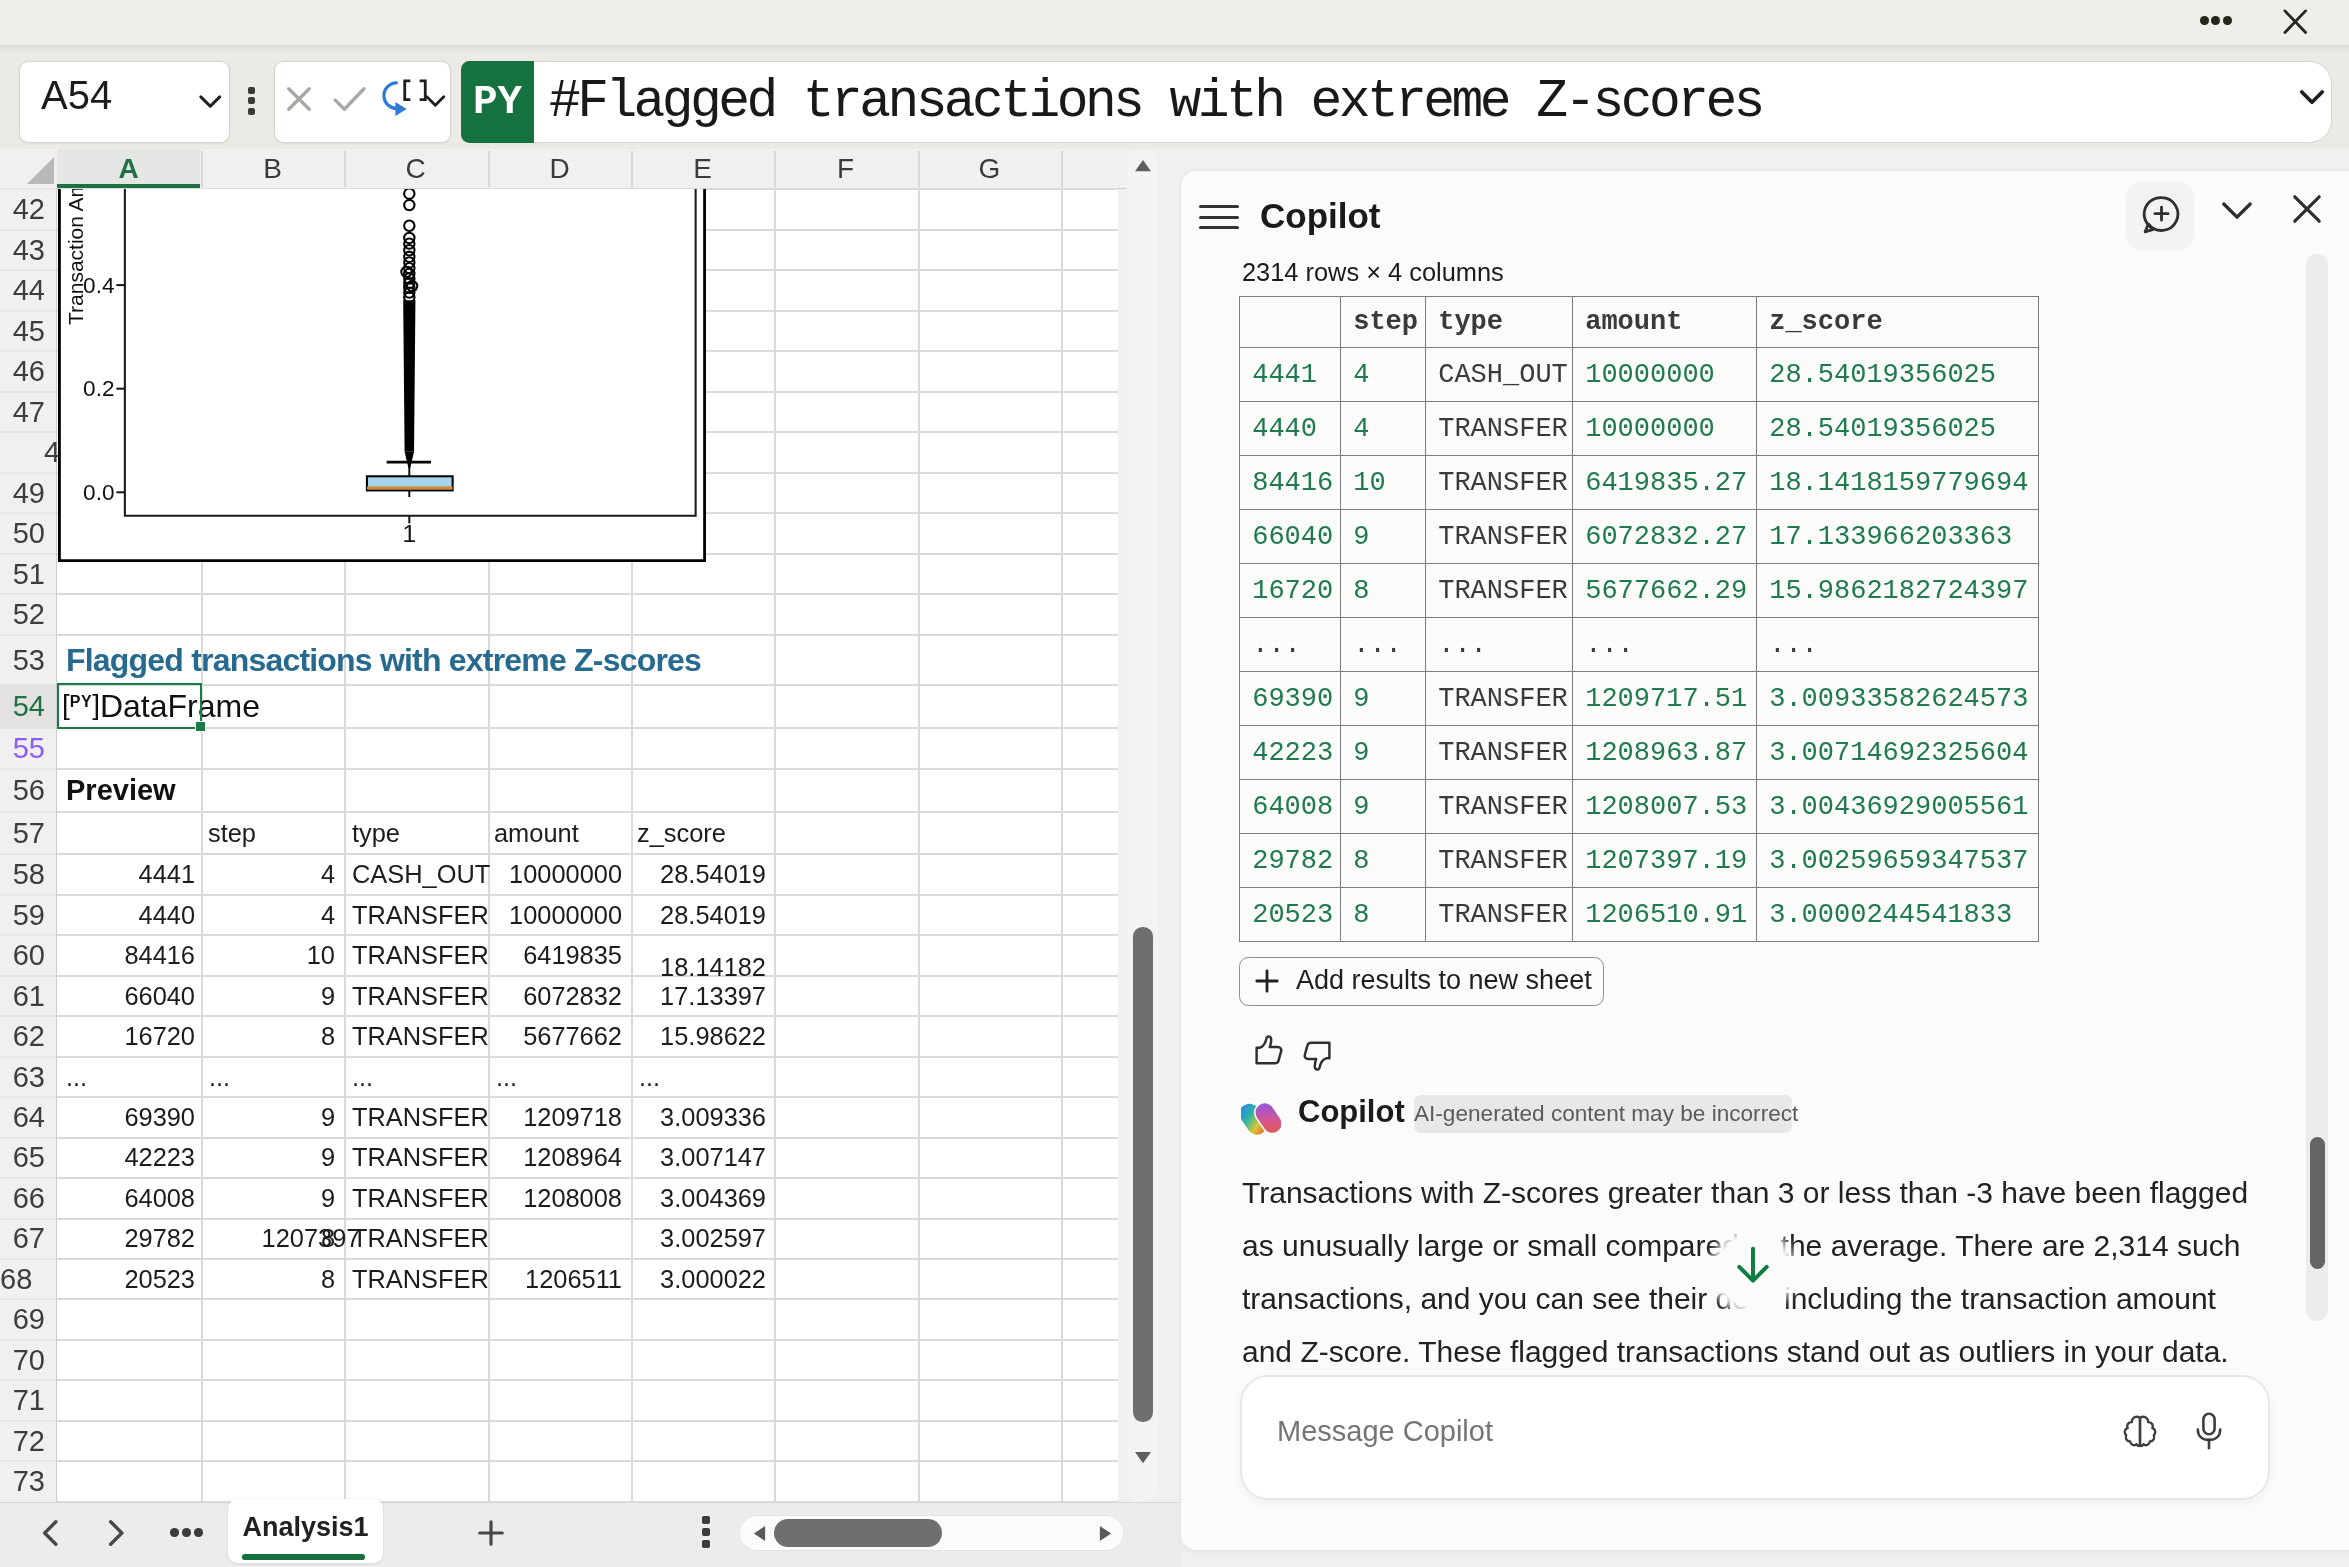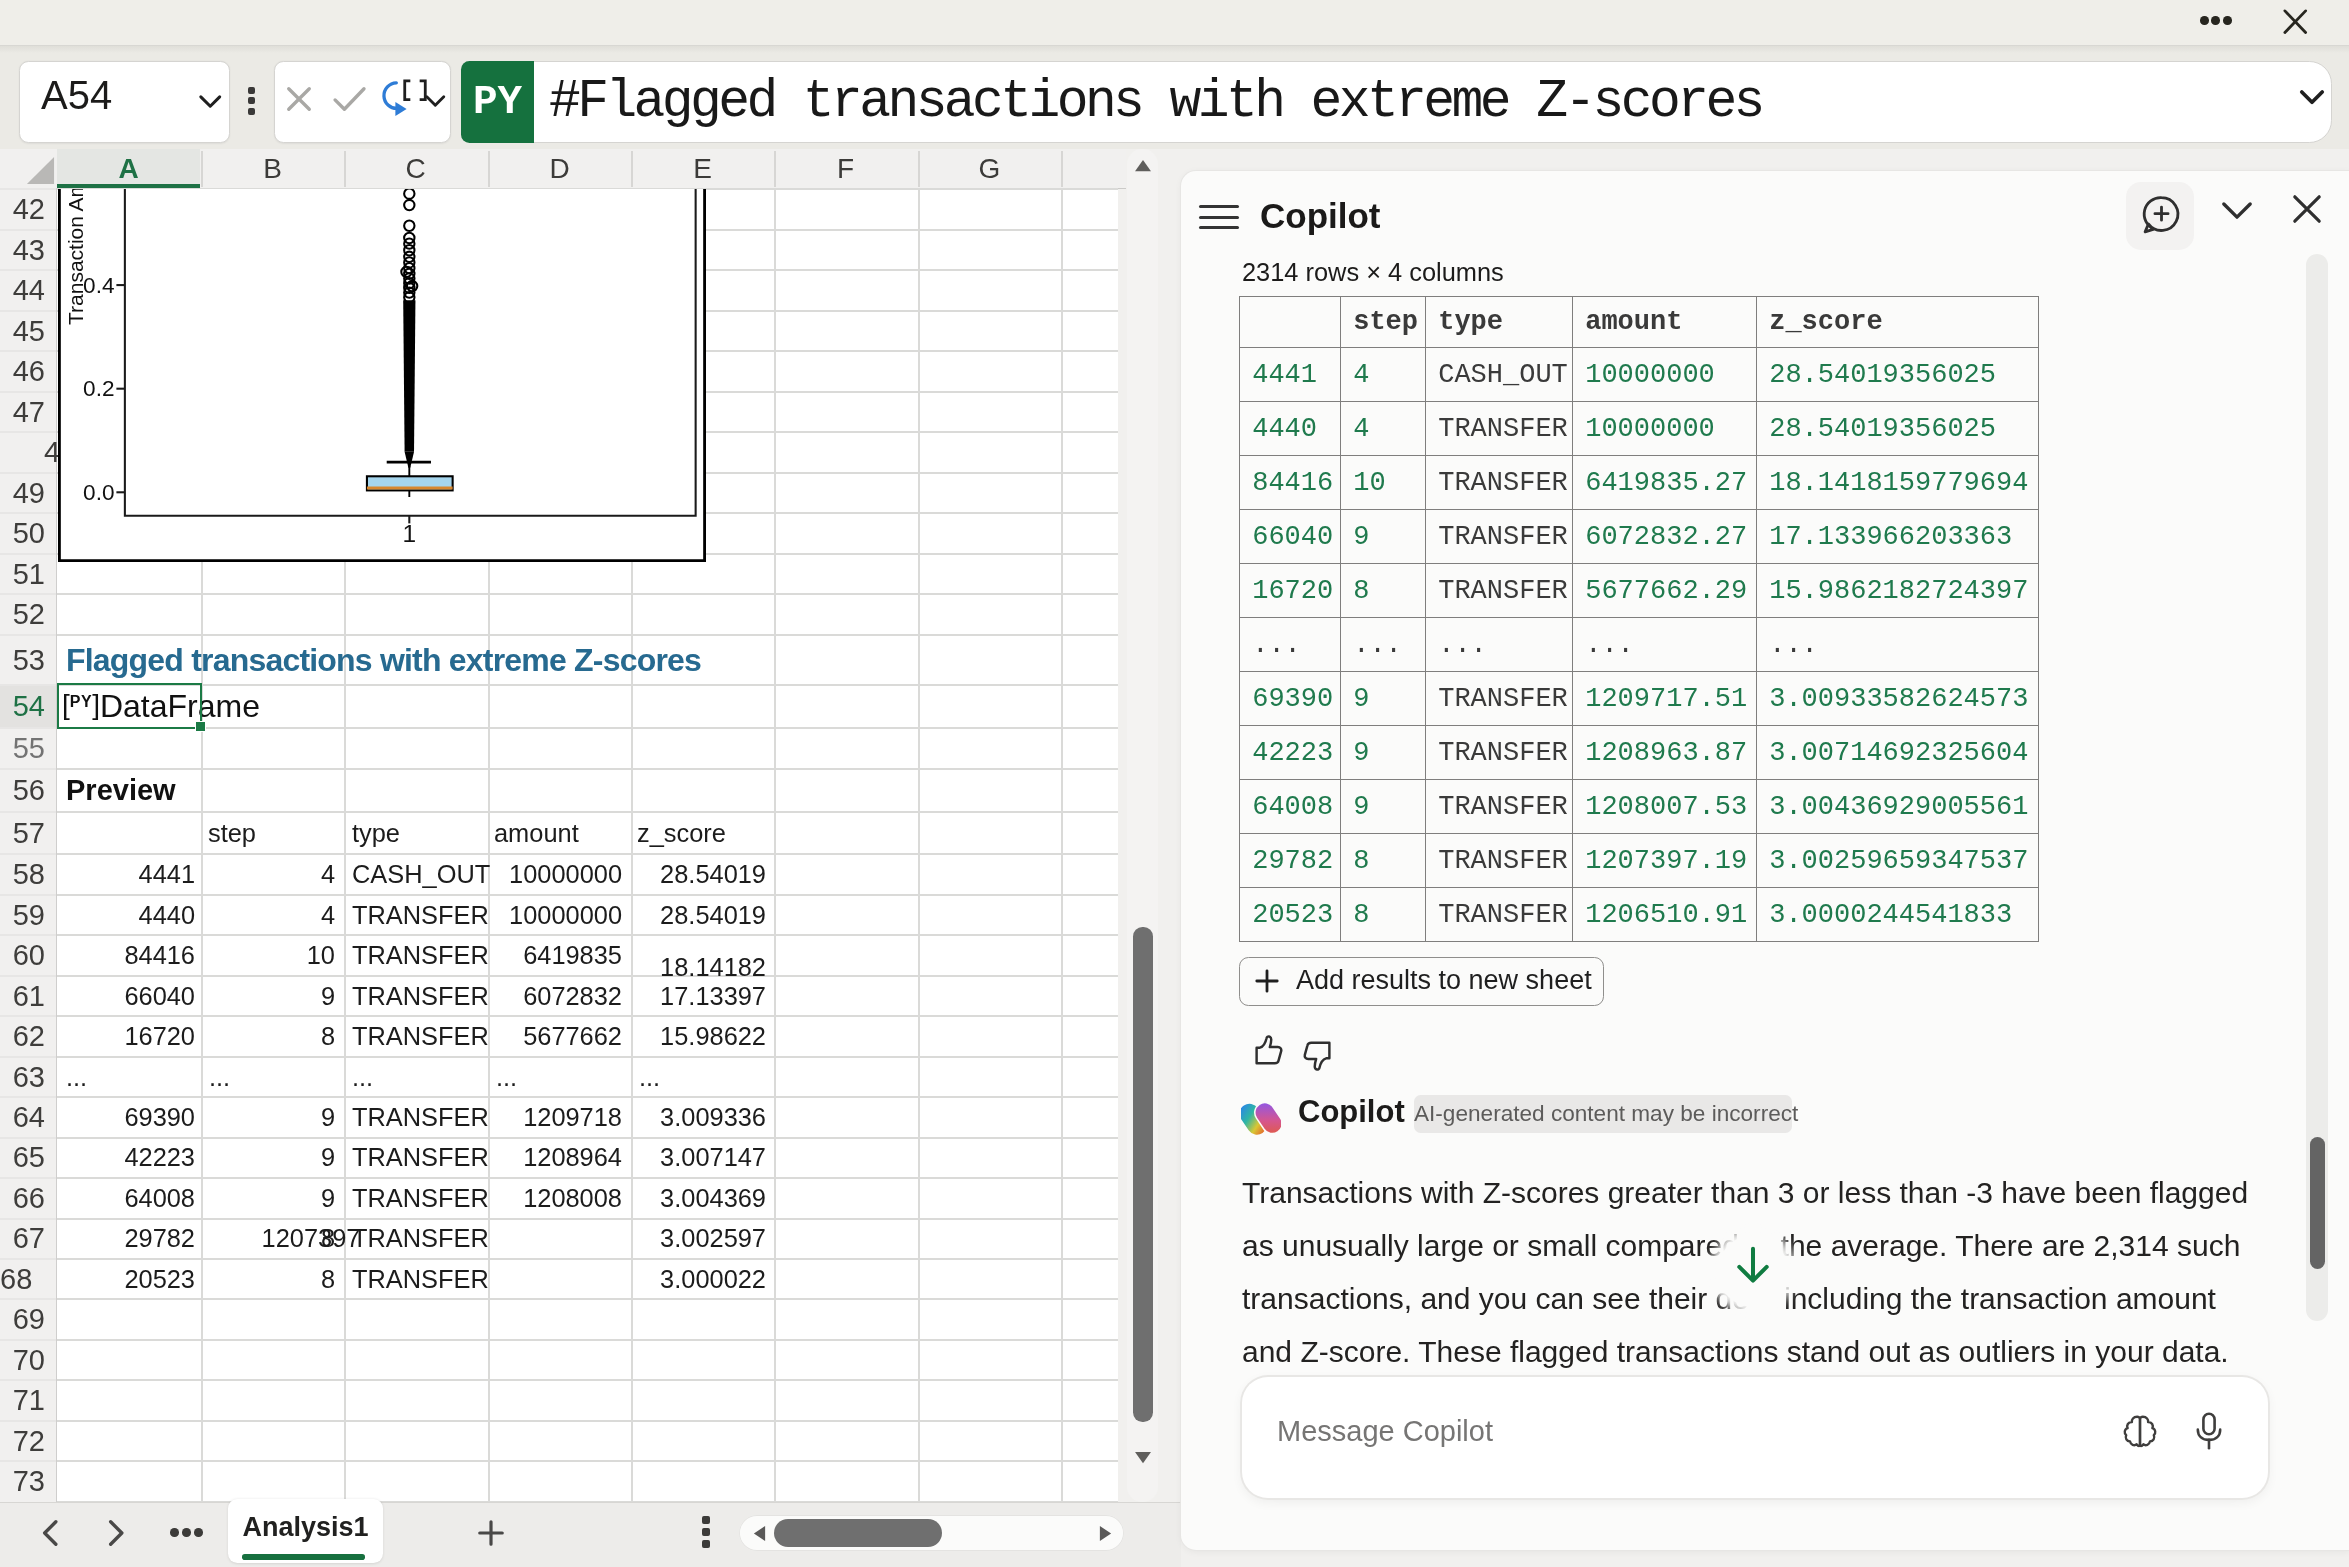--- a/index.html
+++ b/index.html
@@ -116,21 +116,21 @@
 <div style="position:absolute;left:0px;top:351px;width:45px;text-align:right;line-height:40px;font-size:29px;color:#3e3d3b;">46</div>
 <div style="position:absolute;left:0px;top:392px;width:45px;text-align:right;line-height:40px;font-size:29px;color:#3e3d3b;">47</div>
 <div style="position:absolute;left:0px;top:432px;width:45px;text-align:right;line-height:40px;font-size:29px;color:#3e3d3b;padding-left:44px;">48</div>
 <div style="position:absolute;left:0px;top:473px;width:45px;text-align:right;line-height:40px;font-size:29px;color:#3e3d3b;">49</div>
 <div style="position:absolute;left:0px;top:513px;width:45px;text-align:right;line-height:40px;font-size:29px;color:#3e3d3b;">50</div>
 <div style="position:absolute;left:0px;top:554px;width:45px;text-align:right;line-height:40px;font-size:29px;color:#3e3d3b;">51</div>
 <div style="position:absolute;left:0px;top:594px;width:45px;text-align:right;line-height:40px;font-size:29px;color:#3e3d3b;">52</div>
 <div style="position:absolute;left:0px;top:635px;width:45px;text-align:right;line-height:50px;font-size:29px;color:#3e3d3b;">53</div>
 <div style="position:absolute;left:0px;top:685px;width:56px;height:43px;background:#e3e2e0;border-top:1.9px solid #a9a8a6;border-bottom:1.9px solid #a9a8a6;"></div>
 <div style="position:absolute;left:0px;top:685px;width:45px;text-align:right;line-height:43px;font-size:29px;color:#1e7145;">54</div>
-<div style="position:absolute;left:0px;top:728px;width:45px;text-align:right;line-height:41px;font-size:29px;color:#737373;">55</div>
+<div style="position:absolute;left:0px;top:728px;width:45px;text-align:right;line-height:41px;font-size:29px;color:#8b5cf6;">55</div>
 <div style="position:absolute;left:0px;top:769px;width:45px;text-align:right;line-height:42px;font-size:29px;color:#3e3d3b;">56</div>
 <div style="position:absolute;left:0px;top:812px;width:45px;text-align:right;line-height:42px;font-size:29px;color:#3e3d3b;">57</div>
 <div style="position:absolute;left:0px;top:854px;width:45px;text-align:right;line-height:40px;font-size:29px;color:#3e3d3b;">58</div>
 <div style="position:absolute;left:0px;top:895px;width:45px;text-align:right;line-height:40px;font-size:29px;color:#3e3d3b;">59</div>
 <div style="position:absolute;left:0px;top:935px;width:45px;text-align:right;line-height:40px;font-size:29px;color:#3e3d3b;">60</div>
 <div style="position:absolute;left:0px;top:976px;width:45px;text-align:right;line-height:40px;font-size:29px;color:#3e3d3b;">61</div>
 <div style="position:absolute;left:0px;top:1016px;width:45px;text-align:right;line-height:40px;font-size:29px;color:#3e3d3b;">62</div>
 <div style="position:absolute;left:0px;top:1057px;width:45px;text-align:right;line-height:40px;font-size:29px;color:#3e3d3b;">63</div>
 <div style="position:absolute;left:0px;top:1097px;width:45px;text-align:right;line-height:40px;font-size:29px;color:#3e3d3b;">64</div>
 <div style="position:absolute;left:0px;top:1137px;width:45px;text-align:right;line-height:40px;font-size:29px;color:#3e3d3b;">65</div>
@@ -263,20 +263,21 @@
 <div style="position:absolute;left:0px;top:1178px;width:622px;text-align:right;line-height:40px;font-size:25.4px;color:#1c1c1c;">1208008</div>
 <div style="position:absolute;left:0px;top:1178px;width:766px;text-align:right;line-height:40px;font-size:25.4px;color:#1c1c1c;">3.004369</div>
 <div style="position:absolute;left:0px;top:1218px;width:195px;text-align:right;line-height:40px;font-size:25.4px;color:#1c1c1c;">29782</div>
 <div style="position:absolute;left:0px;top:1218px;width:335px;text-align:right;line-height:40px;font-size:25.4px;color:#1c1c1c;">8</div>
 <div style="position:absolute;left:352px;top:1218px;line-height:40px;font-size:25.4px;color:#1c1c1c;">TRANSFER</div>
 <div style="position:absolute;left:0px;top:1218px;width:622px;text-align:center;line-height:40px;font-size:25.4px;color:#1c1c1c;">1207397</div>
 <div style="position:absolute;left:0px;top:1218px;width:766px;text-align:right;line-height:40px;font-size:25.4px;color:#1c1c1c;">3.002597</div>
 <div style="position:absolute;left:0px;top:1259px;width:195px;text-align:right;line-height:40px;font-size:25.4px;color:#1c1c1c;">20523</div>
 <div style="position:absolute;left:0px;top:1259px;width:335px;text-align:right;line-height:40px;font-size:25.4px;color:#1c1c1c;">8</div>
 <div style="position:absolute;left:352px;top:1259px;line-height:40px;font-size:25.4px;color:#1c1c1c;">TRANSFER</div>
+<div style="position:absolute;left:0px;top:1259px;width:622px;text-align:right;line-height:40px;font-size:25.4px;color:#1c1c1c;">1206511</div>
 <div style="position:absolute;left:0px;top:1259px;width:766px;text-align:right;line-height:40px;font-size:25.4px;color:#1c1c1c;">3.000022</div>
 <div style="position:absolute;left:66px;top:1057px;line-height:40px;font-size:25.4px;color:#1c1c1c;">...</div>
 <div style="position:absolute;left:209px;top:1057px;line-height:40px;font-size:25.4px;color:#1c1c1c;">...</div>
 <div style="position:absolute;left:352px;top:1057px;line-height:40px;font-size:25.4px;color:#1c1c1c;">...</div>
 <div style="position:absolute;left:496px;top:1057px;line-height:40px;font-size:25.4px;color:#1c1c1c;">...</div>
 <div style="position:absolute;left:639px;top:1057px;line-height:40px;font-size:25.4px;color:#1c1c1c;">...</div>
 <div style="position:absolute;left:1127px;top:149px;width:31px;height:1353px;background:#f4f3f2;border-radius:15px;"></div>
 <svg style="position:absolute;left:1133px;top:158px" width="20" height="15" viewBox="0 0 21 16">
       <polygon points="10.5,2 19,14 2,14" fill="#5f5e5c"></polygon>
     </svg>

